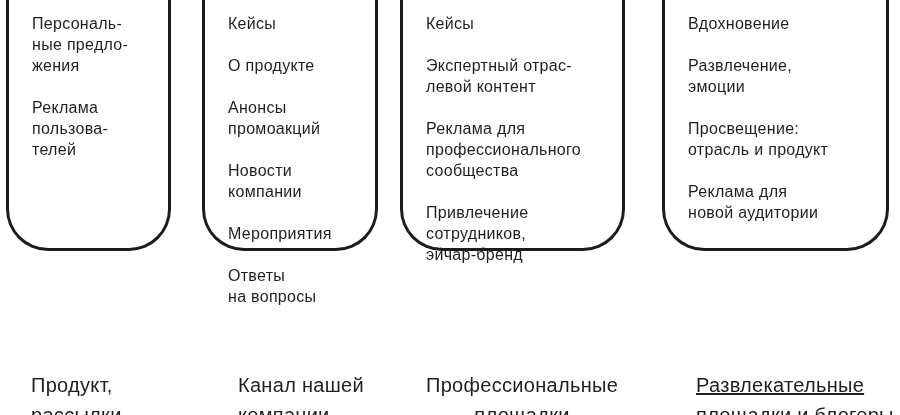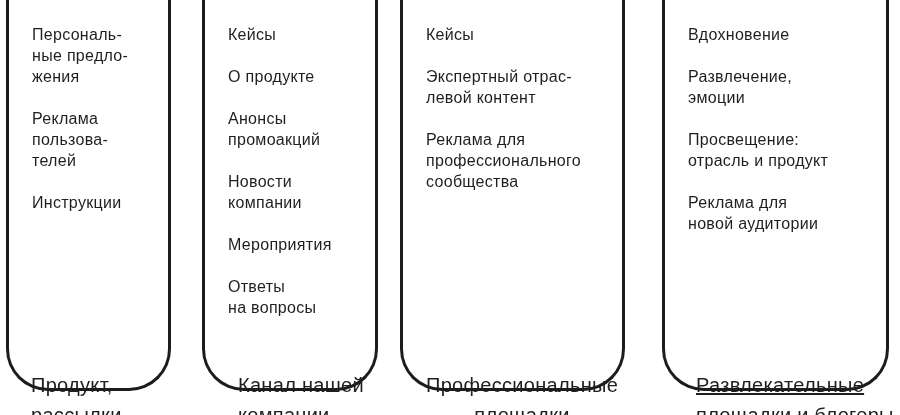--- a/index.html
+++ b/index.html
@@ -12,26 +12,26 @@
     width: 900px;
     height: 415px;
     background: #ffffff;
     font-family: "Liberation Sans", sans-serif;
     color: #1f1f1f;
     overflow: hidden;
   }
   .tube {
     position: absolute;
     top: 0;
-    height: 391px;
+    height: 251px;
     box-sizing: border-box;
     border: 3px solid #1c1c1c;
     border-top: none;
     border-radius: 0 0 42px 42px;
-    padding: 24px 8px 0 23px;
+    padding: 13px 8px 0 23px;
   }
   .tube-1 { left: 6px;   width: 165px; }
   .tube-2 { left: 202px; width: 176px; }
   .tube-3 { left: 400px; width: 225px; }
   .tube-4 { left: 662px; width: 227px; }
   .item {
     font-size: 16px;
     line-height: 21px;
     letter-spacing: 0.3px;
     white-space: pre-line;
@@ -56,21 +56,20 @@
 
 <div class="canvas">
 
   <div class="tube tube-1">
     <div class="item">Персональ-
 ные предло-
 жения</div>
     <div class="item">Реклама
 пользова-
 телей</div>
-    <div class="item">Инструкции</div>
   </div>
 
   <div class="tube tube-2">
     <div class="item">Кейсы</div>
     <div class="item">О продукте</div>
     <div class="item">Анонсы
 промоакций</div>
     <div class="item">Новости
 компании</div>
     <div class="item">Мероприятия</div>
@@ -78,20 +77,23 @@
 на вопросы</div>
   </div>
 
   <div class="tube tube-3">
     <div class="item">Кейсы</div>
     <div class="item">Экспертный отрас-
 левой контент</div>
     <div class="item">Реклама для
 профессионального
 сообщества</div>
+    <div class="item">Привлечение
+сотрудников,
+эйчар-бренд</div>
   </div>
 
   <div class="tube tube-4">
     <div class="item">Вдохновение</div>
     <div class="item">Развлечение,
 эмоции</div>
     <div class="item">Просвещение:
 отрасль и продукт</div>
     <div class="item">Реклама для
 новой аудитории</div>

